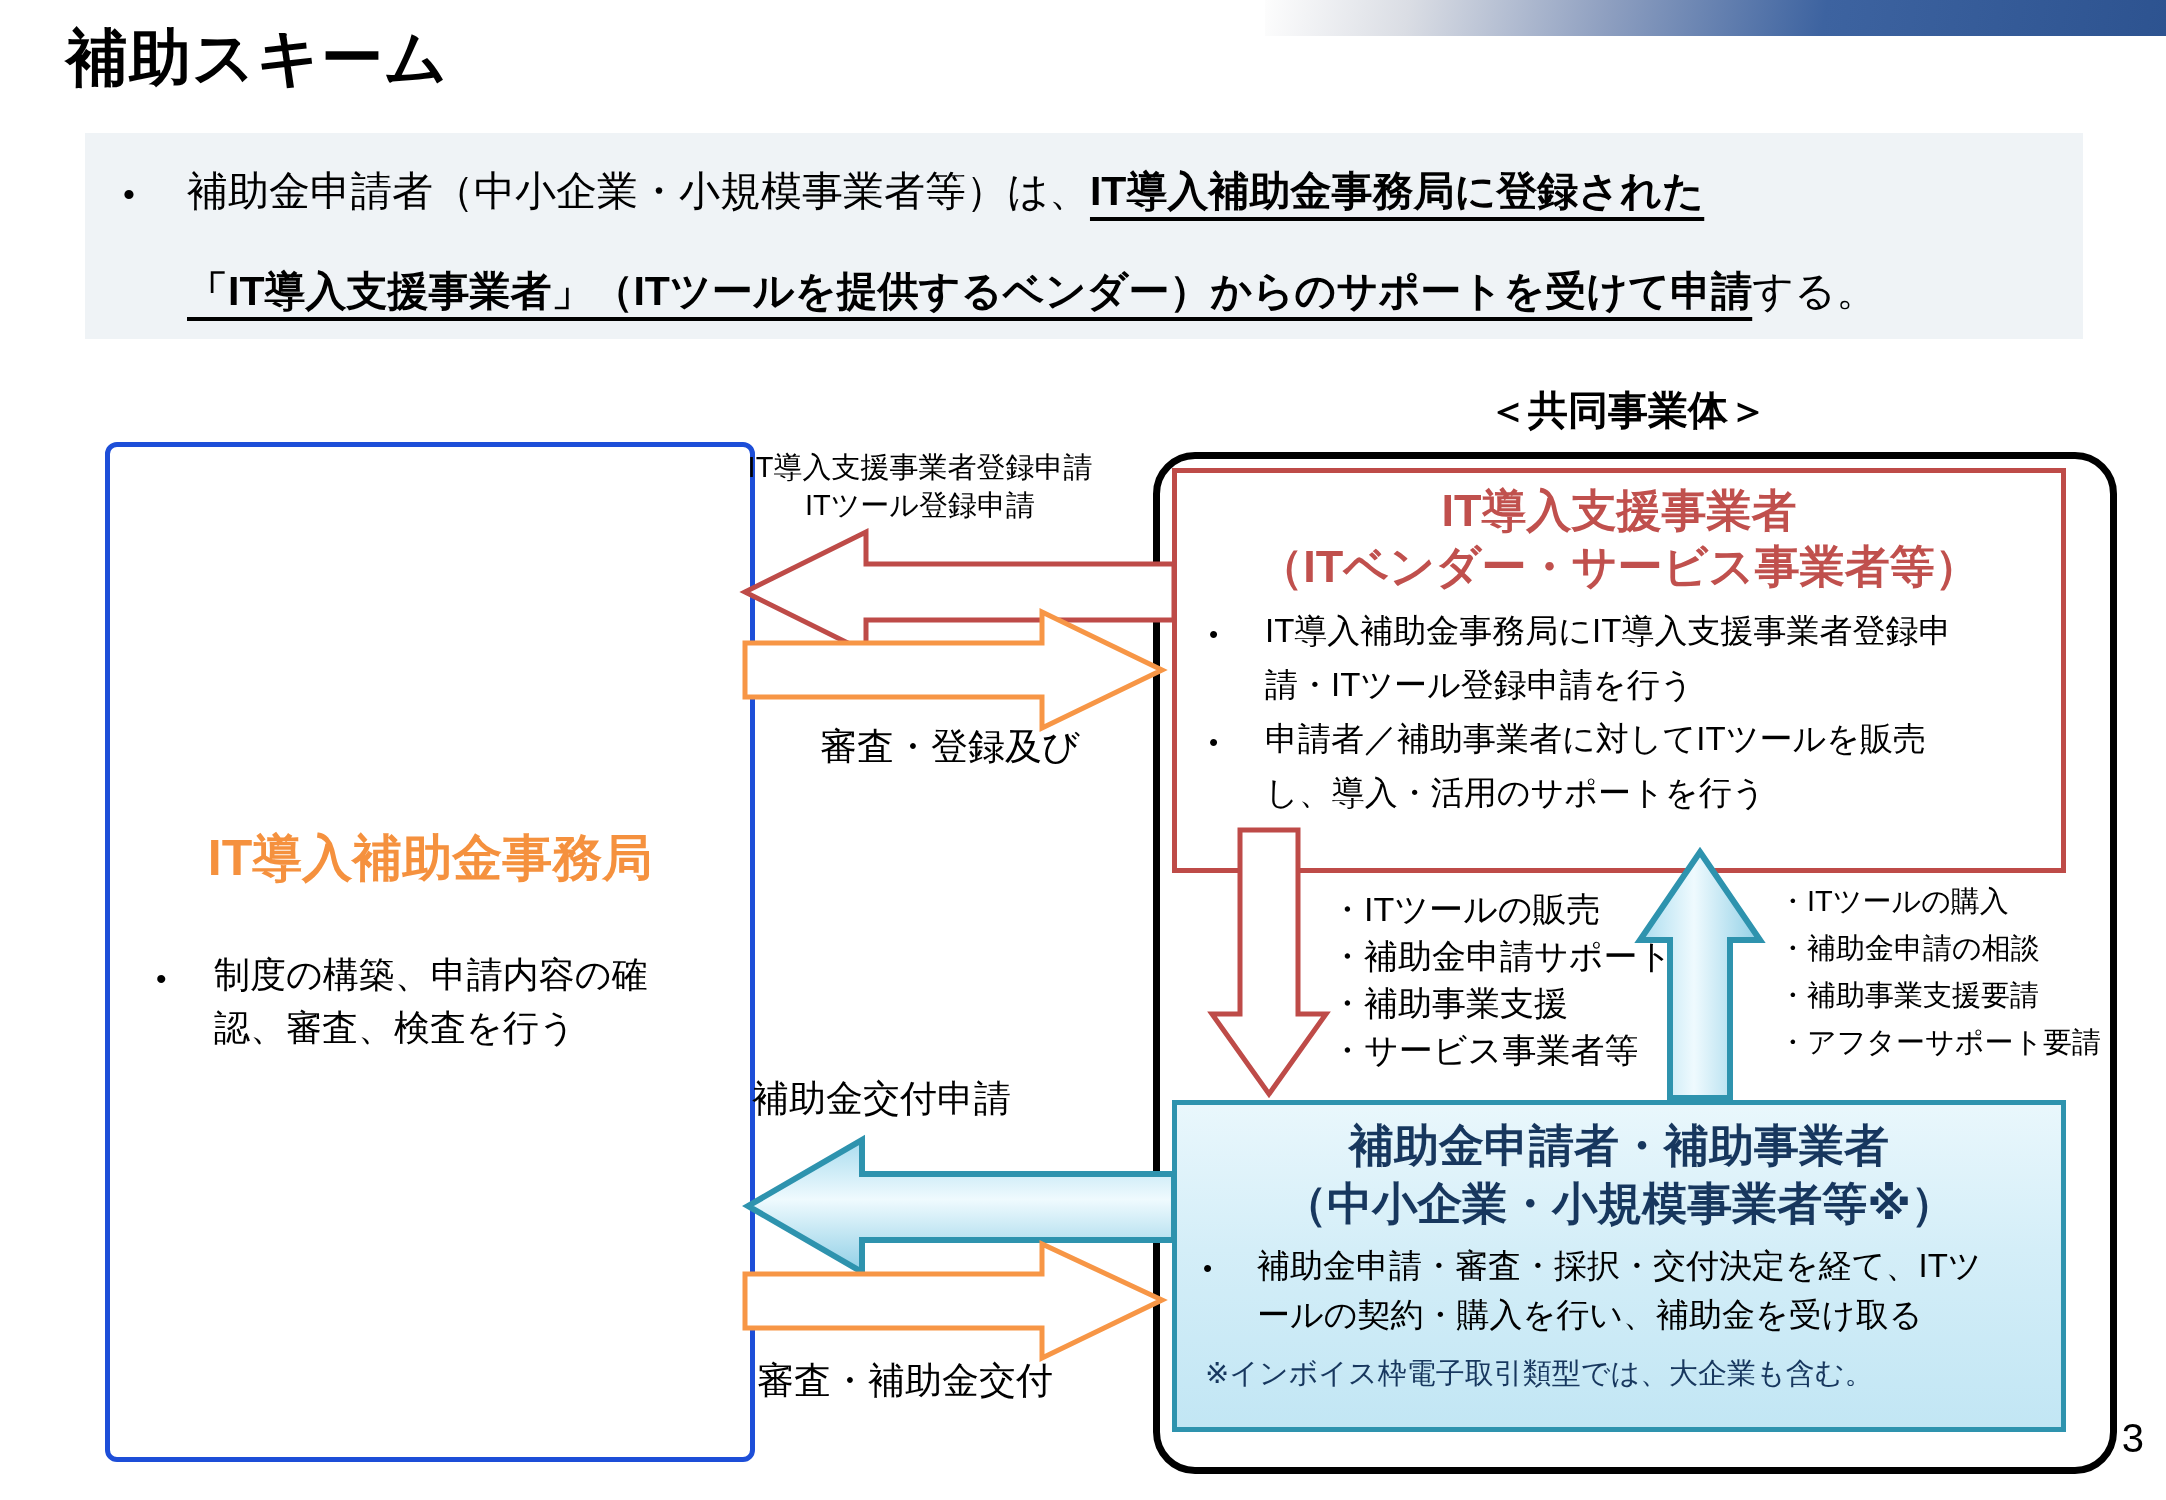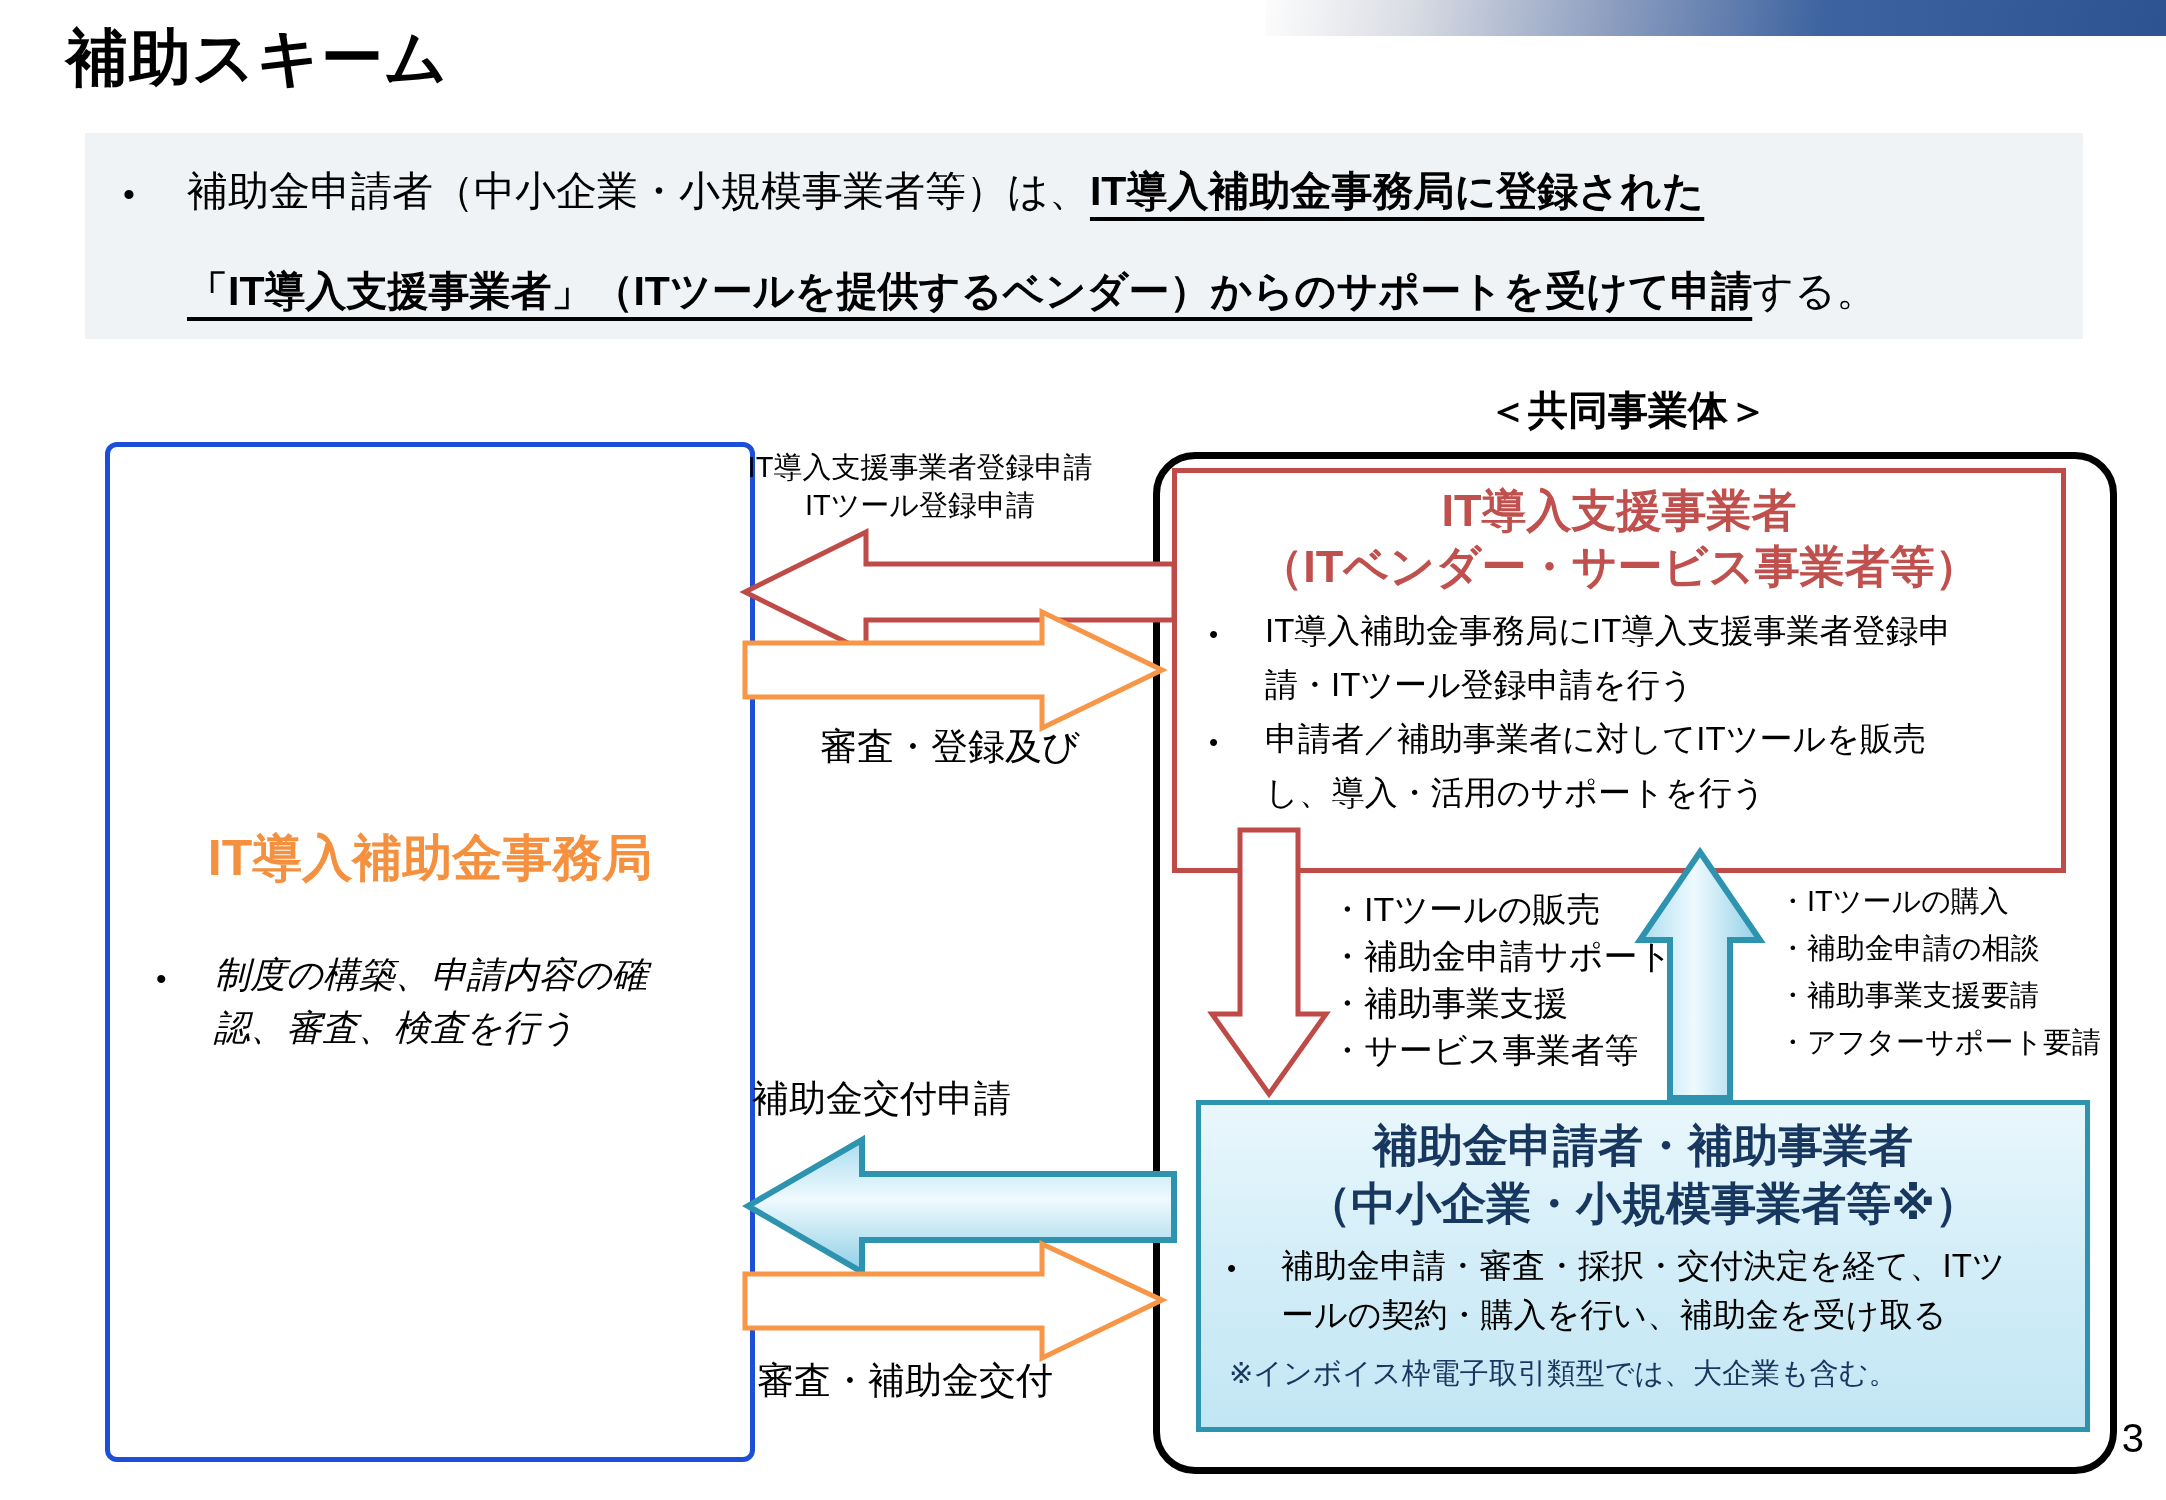--- a/index.html
+++ b/index.html
@@ -21,32 +21,32 @@
 
   
   .consortium-label{left:1153px;top:383px;width:950px;text-align:center;font-size:40px;font-weight:bold;z-index:3;}
   .black-box{left:1153px;top:452px;width:950px;height:1008px;border:7px solid #000;border-radius:42px;background:#fff;z-index:2;}
 
   
   .office-box{left:105px;top:442px;width:640px;height:1010px;border:5px solid #1d4ed8;border-radius:12px;background:#fff;z-index:2;}
   .office-title{margin-top:378px;text-align:center;font-size:50px;font-weight:bold;color:#F5913E;}
   .office-bullet{margin:56px 30px 0 46px;display:flex;font-size:36px;line-height:53px;}
   .office-dot{width:58px;font-size:30px;padding-top:4px;}
-  .office-text{width:470px;font-style:italic;}
+  .office-text{width:470px;}
 
   
   .vendor-box{left:1172px;top:468px;width:894px;height:405px;border:5px solid #BE4B48;background:#fff;z-index:3;box-sizing:border-box;padding-top:10px;}
   .v-title{text-align:center;font-size:45px;font-weight:bold;color:#C0504D;line-height:56px;}
   .v-items{margin-top:9px;padding-left:24px;}
   .v-item{display:flex;font-size:33px;line-height:54px;}
   .v-dot{width:56px;font-size:26px;padding-top:3px;padding-left:8px;}
   .v-text{width:712px;}
 
   
-  .applicant-box{left:1196px;top:1100px;width:894px;height:332px;border:5px solid #2E93AE;z-index:3;box-sizing:border-box;padding-top:12px;
+  .applicant-box{left:1172px;top:1100px;width:894px;height:332px;border:5px solid #2E93AE;z-index:3;box-sizing:border-box;padding-top:12px;
      background:linear-gradient(180deg,#E9F7FC 0%,#D4EEf8 45%,#C2E6F4 100%);}
   .a-title{text-align:center;font-size:45px;font-weight:bold;color:#17375E;line-height:58px;}
   .a-items{margin-top:8px;padding-left:18px;}
   .a-item{display:flex;font-size:33px;line-height:49px;}
   .a-dot{width:54px;font-size:26px;padding-top:3px;padding-left:8px;}
   .a-text{width:736px;}
   .a-note{margin:15px 0 0 28px;font-size:29px;color:#17375E;}
 
   
   .sell-list{left:1330px;top:886px;font-size:34px;line-height:47px;z-index:4;}

